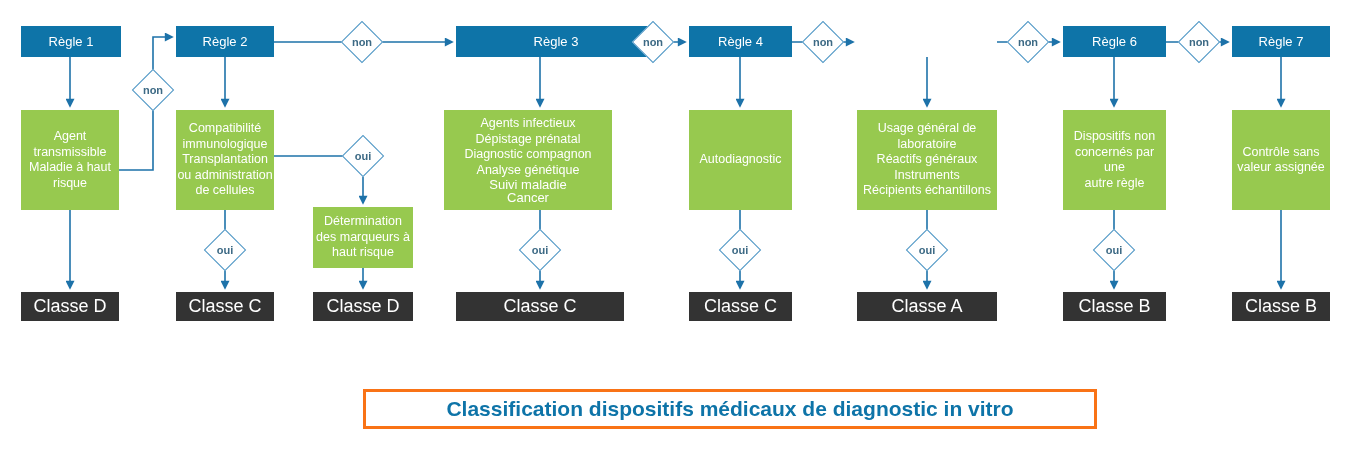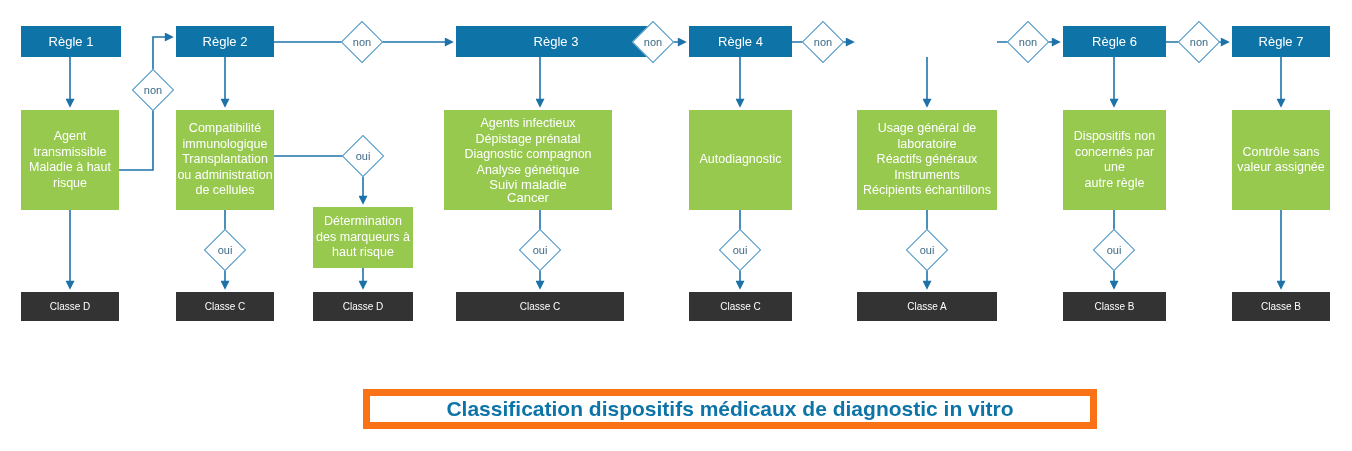--- a/index.html
+++ b/index.html
@@ -61,32 +61,33 @@
     top: 207px;
     height: 61px;
   }
 
   .class-box {
     position: absolute;
     top: 292px;
     height: 29px;
     background: #333333;
     color: #ffffff;
-    font-size: 10px;
+    font-size: 18px;
     display: flex;
     align-items: center;
     justify-content: center;
     z-index: 1;
   }
 
   .diamond {
     position: absolute;
     width: 44px;
     height: 44px;
     z-index: 2;
+    font-weight: bold;
   }
   .diamond .diamond-shape {
     position: absolute;
     left: 7px; top: 7px;
     width: 30px; height: 30px;
     background: #ffffff;
     border: 1.5px solid #4a94c4;
     transform: rotate(45deg);
   }
   .diamond .diamond-label {
@@ -99,21 +100,21 @@
     font-size: 11px;
     color: #3d6a85;
   }
 
   .title-box {
     position: absolute;
     left: 363px;
     top: 389px;
     width: 734px;
     height: 40px;
-    border: 7px solid #f97316;
+    border: 3px solid #f97316;
     background: #ffffff;
     color: #0e74a8;
     font-size: 21px;
     font-weight: bold;
     display: flex;
     align-items: center;
     justify-content: center;
     z-index: 1;
   }
 </style>

